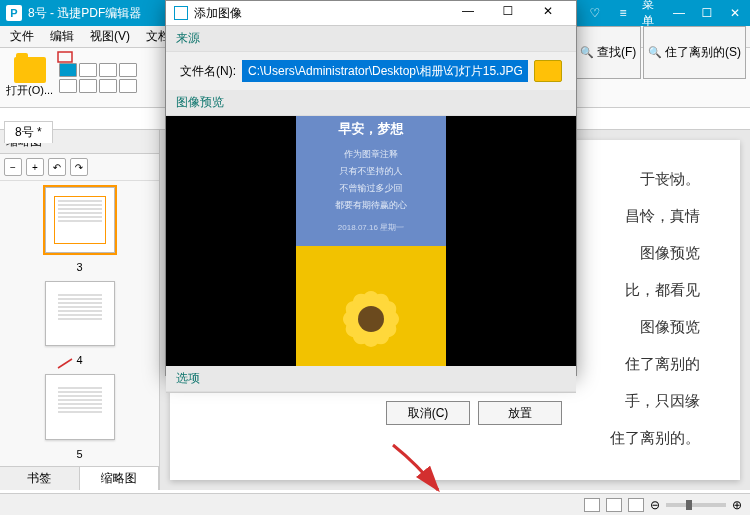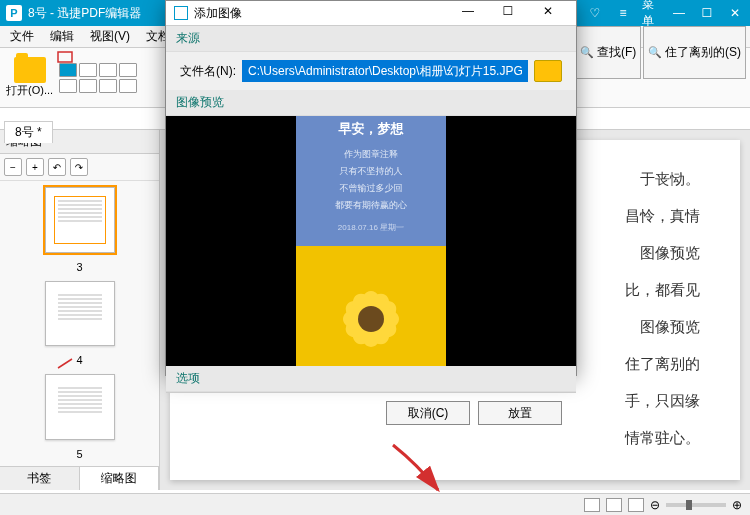--- a/index.html
+++ b/index.html
@@ -234,21 +234,21 @@
     </div>
     <div class="doc-view">
       <div class="page">
         <p>于丧恸。</p>
         <p>昌怜，真情</p>
         <p>图像预览</p>
         <p>比，都看见</p>
         <p>图像预览</p>
         <p>住了离别的</p>
         <p>手，只因缘</p>
-        <p>情常驻心。</p>
+        <p>住了离别的。</p>
       </div>
     </div>
   </div>
 
   <div class="statusbar">
     <div class="sb"></div>
     <div class="sb"></div>
     <div class="sb"></div>
     <span>⊖</span>
     <div style="width:60px;height:4px;background:#ccc;position:relative">

